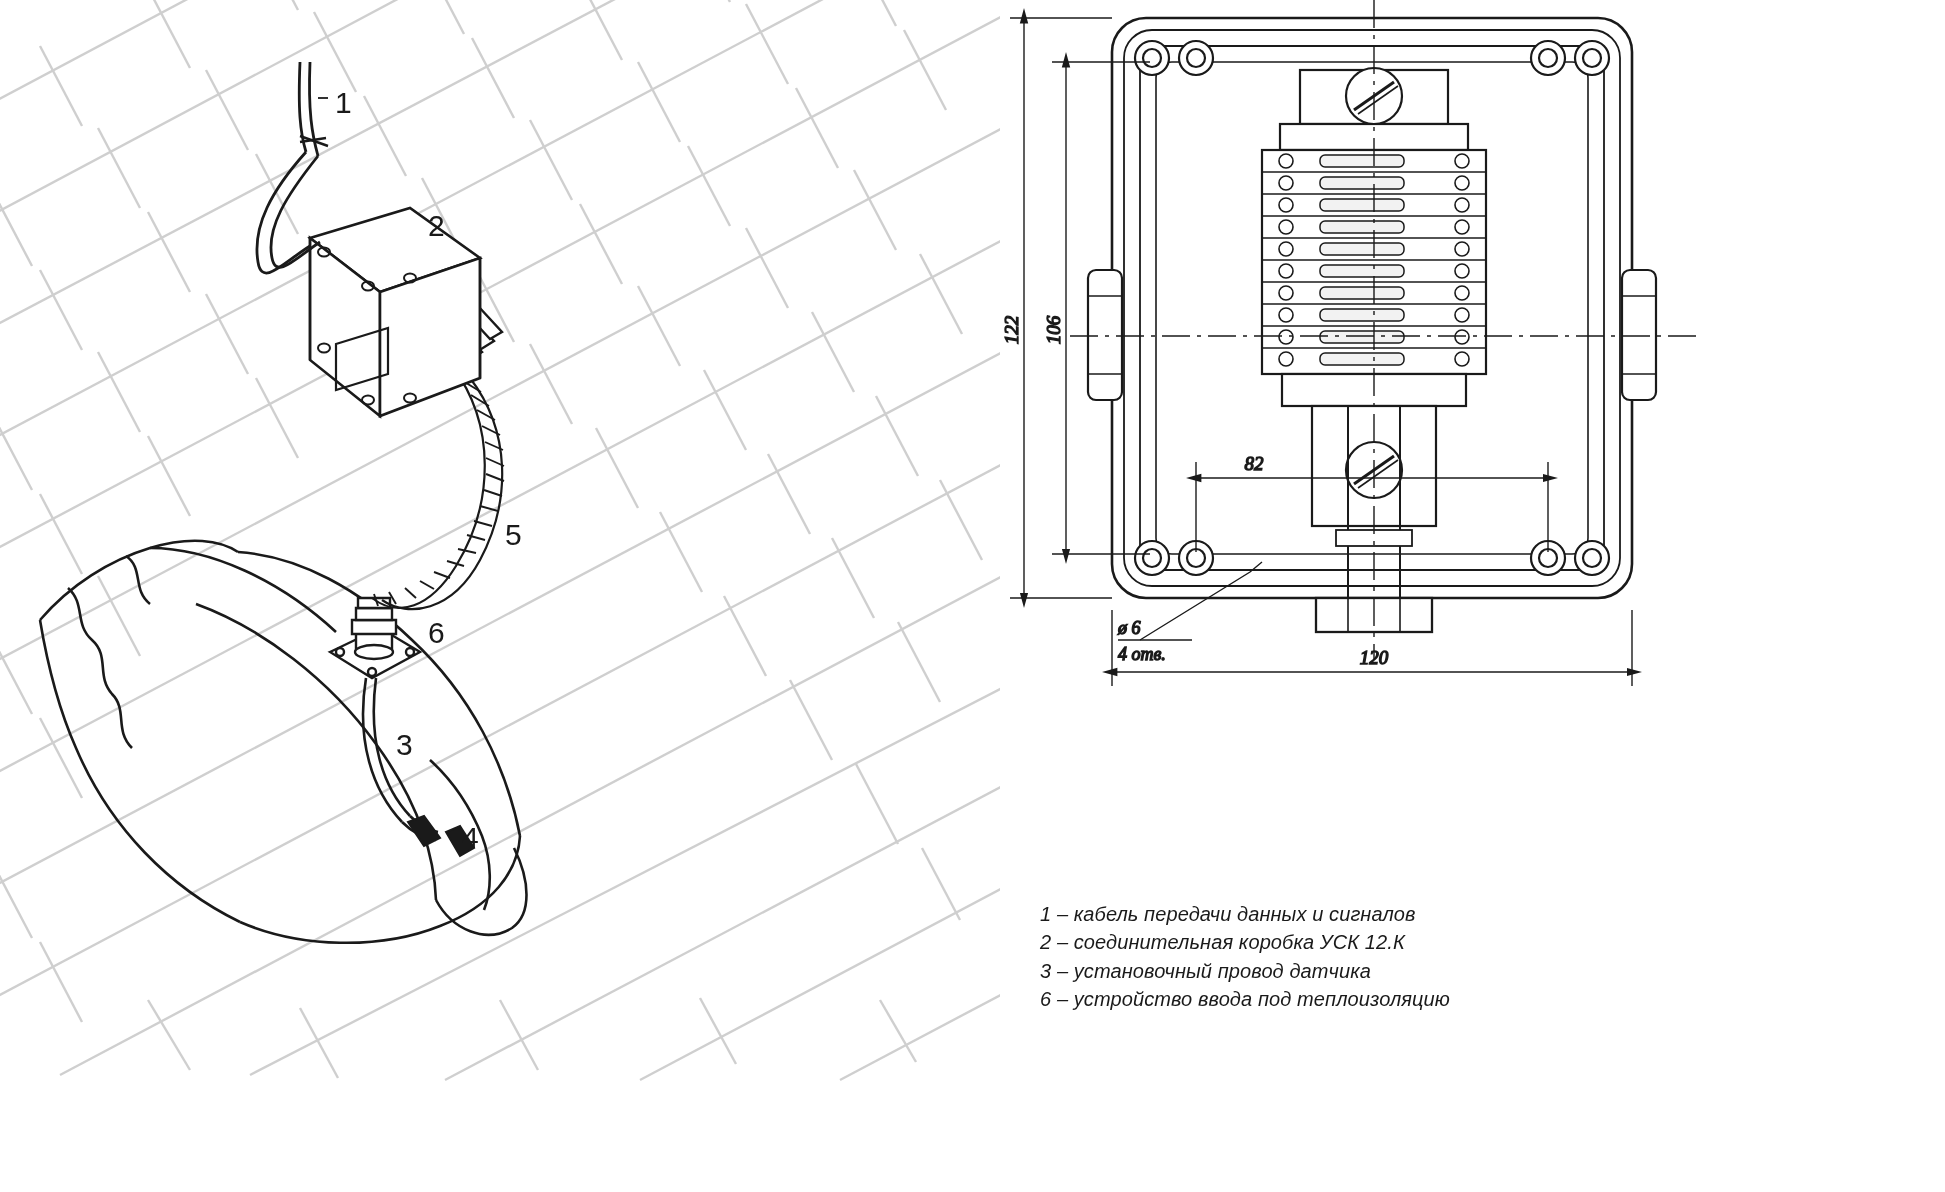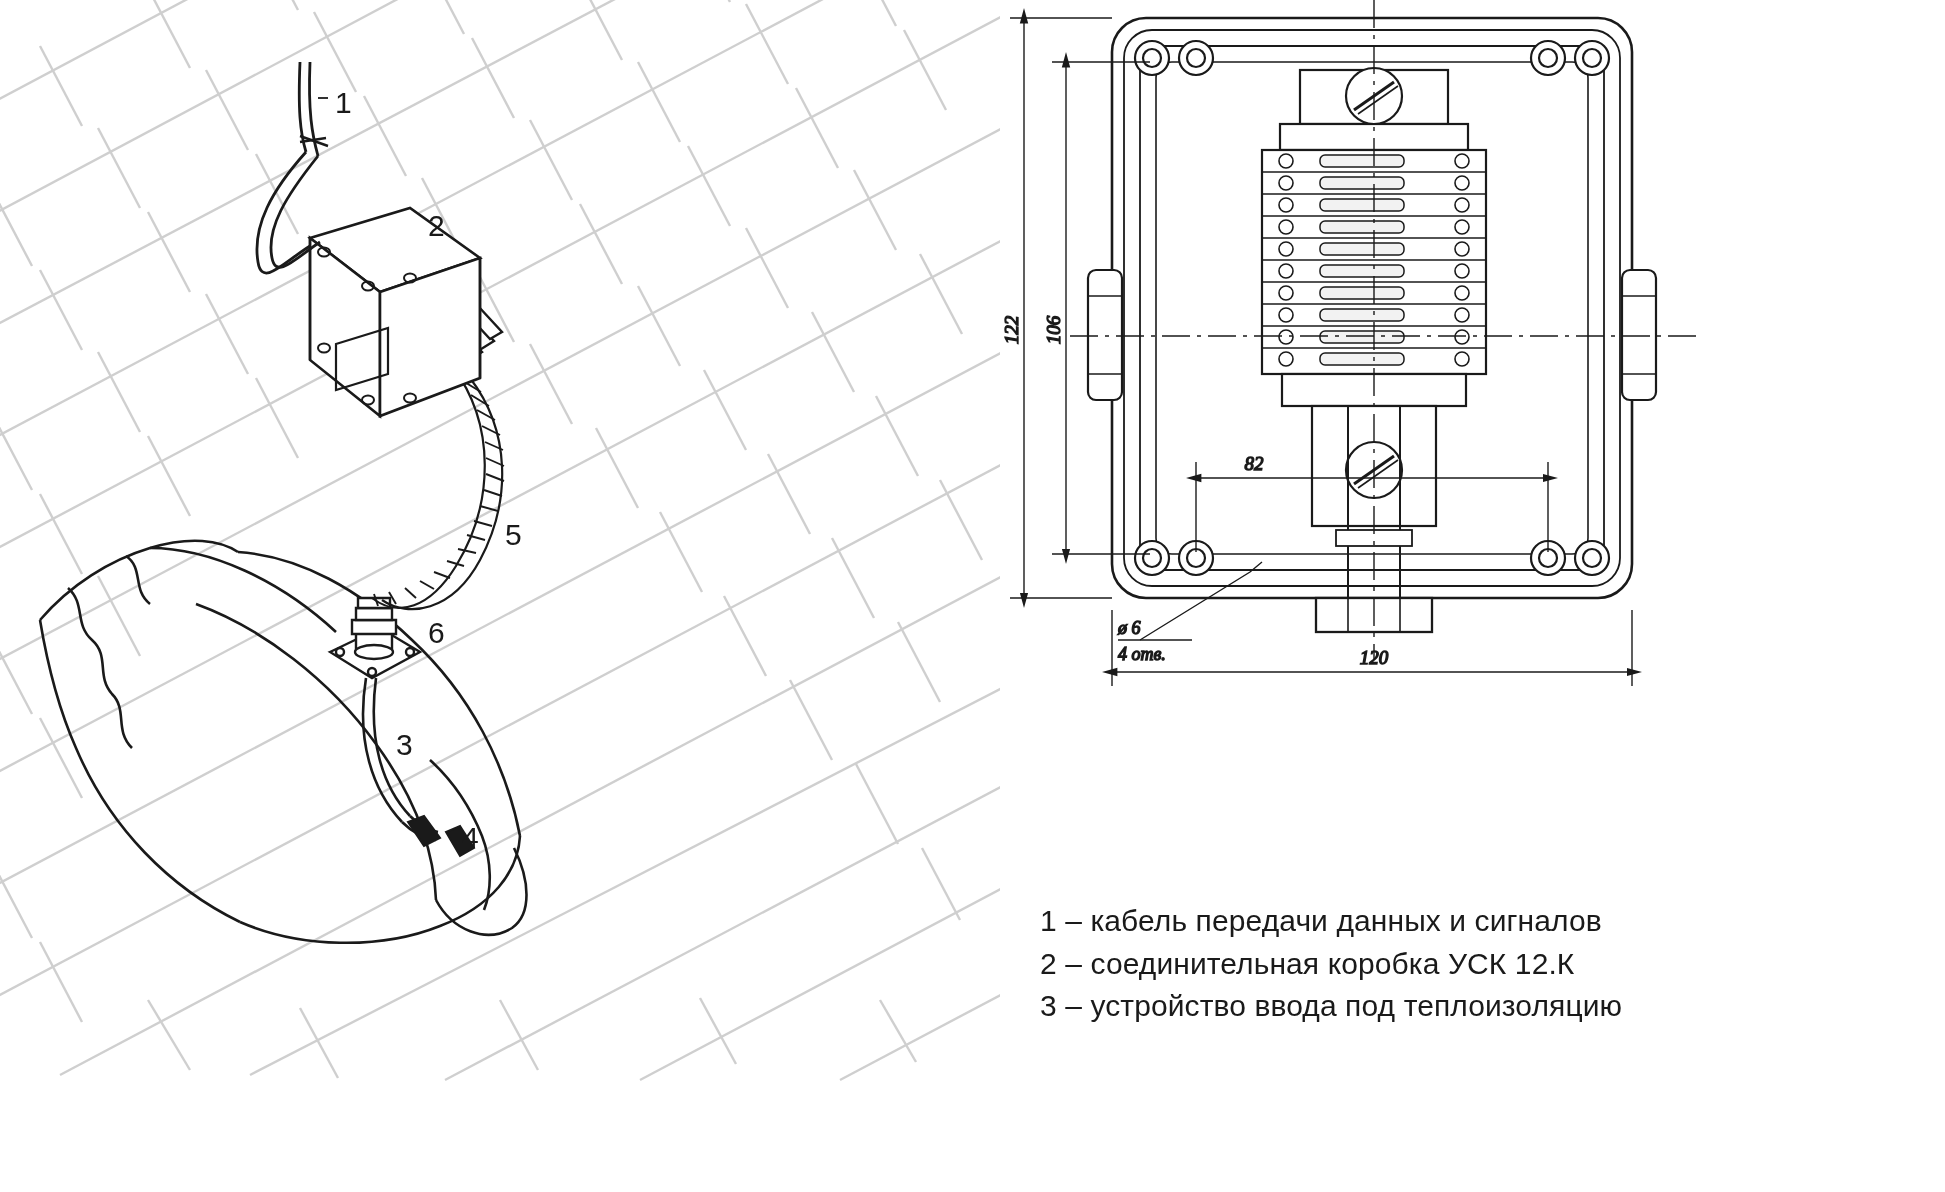--- a/index.html
+++ b/index.html
@@ -34,24 +34,25 @@
     width: 945px;
     height: 880px;
   }
   .legend {
     position: absolute;
     left: 1040px;
     top: 900px;
     width: 900px;
   }
   .legend-item {
-    font-size: 30px;
+    font-size: 20px;
     line-height: 1.42;
     white-space: nowrap;
     letter-spacing: 0.1px;
+    font-style: italic;
   }
   svg {
     display: block;
   }
   .dimtext {
     font-family: "Liberation Serif", serif;
     font-style: italic;
     font-size: 19px;
     fill: #1a1a1a;
   }
@@ -425,16 +426,17 @@
         <line x1="118" y1="640" x2="192" y2="640"></line>
         <text class="dimtext-small" x="118" y="634">ø 6</text>
         <text class="dimtext-small" x="118" y="660">4 отв.</text>
       </g>
     </svg>
   </div>
 
   <div class="legend">
     <div class="legend-item">1 – кабель передачи данных и сигналов</div>
     <div class="legend-item">2 – соединительная коробка УСК 12.К</div>
-    <div class="legend-item">3 – устройство ввода под теплоизоляцию</div>
+    <div class="legend-item">3 – установочный провод датчика</div>
+    <div class="legend-item">6 – устройство ввода под теплоизоляцию</div>
   </div>
 
 </div>
 
 </body></html>

